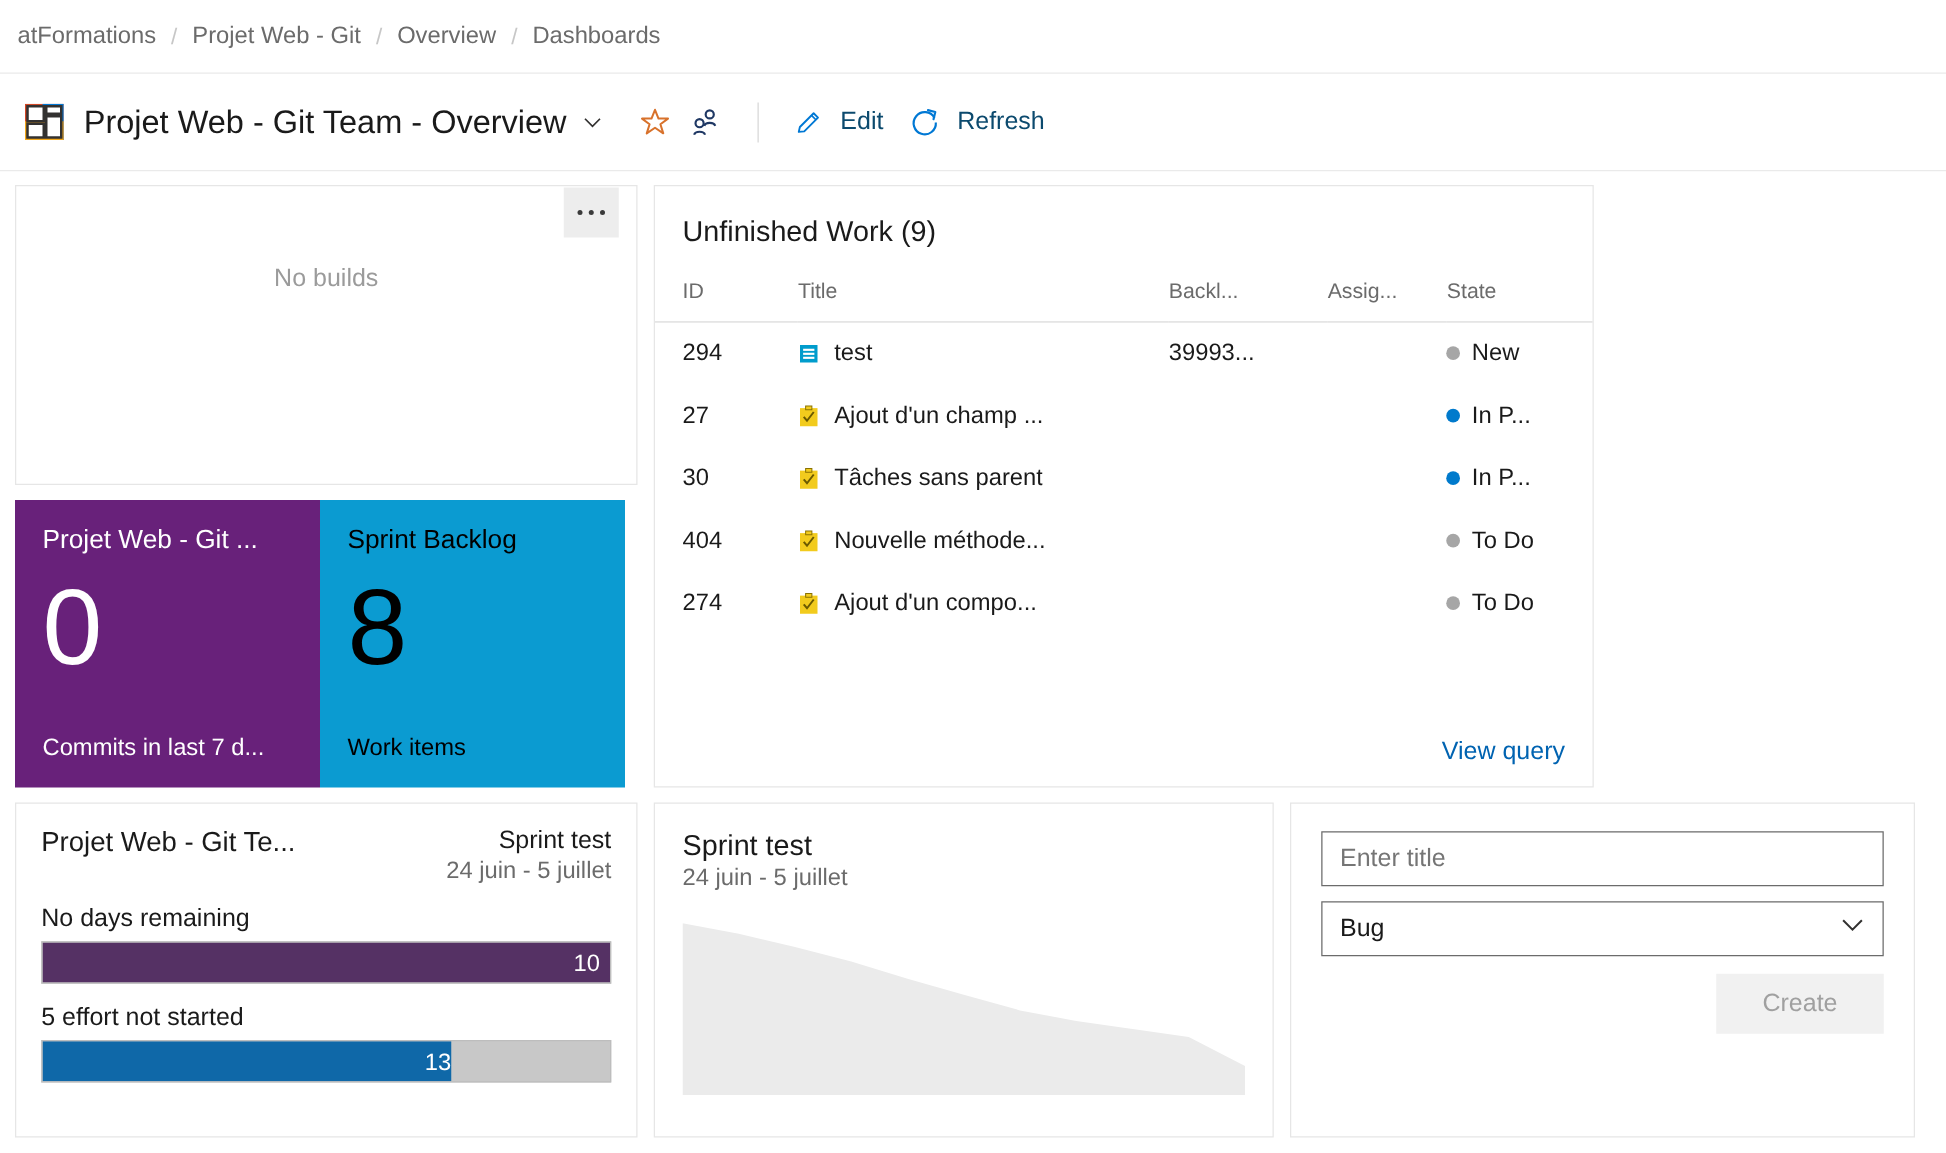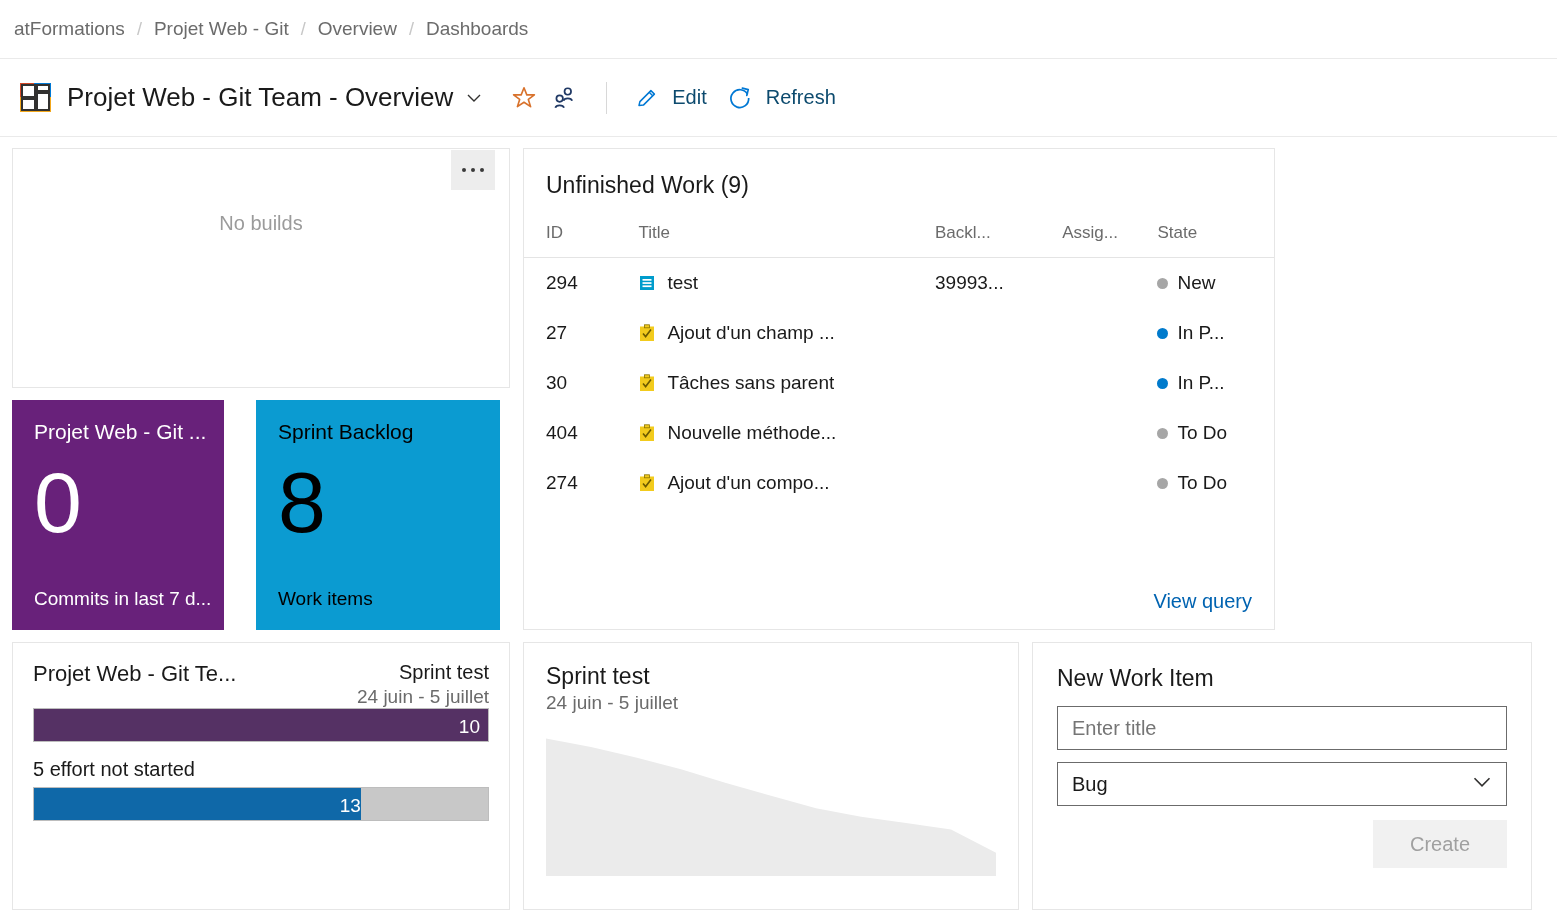--- a/index.html
+++ b/index.html
@@ -85,21 +85,21 @@
     position: absolute; top: 1px; right: 14px;
     width: 44px; height: 40px;
     background: #ededed;
     display: flex; align-items: center; justify-content: center;
     gap: 5px;
   }
   .ellipsis-btn i { width: 4px; height: 4px; background: #3a3a3a; border-radius: 50%; display: block; }
 
   
   .tile { position: absolute; padding: 20px 22px; overflow: hidden; }
-  #w-commits { left: 12px; top: 263px; width: 212px; height: 230px; background: #68217a; }
+  #w-commits { left: 12px; top: 263px; width: 244px; height: 230px; background: #68217a; }
   #w-backlog { left: 256px; top: 263px; width: 244px; height: 230px; background: #0b9bd1; }
   .tile-head { font-size: 21px; font-weight: 400; white-space: nowrap; }
   .tile-num { font-size: 86px; line-height: 0.95; margin-top: 18px; font-weight: 300; }
   .tile-foot { font-size: 19px; position: absolute; bottom: 20px; left: 22px; white-space: nowrap; }
   #w-commits .tile-head, #w-commits .tile-num, #w-commits .tile-foot { color: #ffffff; }
   #w-backlog .tile-head, #w-backlog .tile-num, #w-backlog .tile-foot { color: #000000; }
 
   
   #w-query { left: 523px; top: 11px; width: 752px; height: 482px; }
   .q-title { font-size: 23px; padding: 23px 0 0 22px; color: #1a1a1a; }
@@ -363,20 +363,21 @@
 
   <div class="widget" id="w-sprint">
     <div class="sp-row">
       <div class="sp-team">Projet Web - Git Te...</div>
       <div class="sp-right">
         <div class="sp-name">Sprint test</div>
         <div class="sp-dates">24 juin - 5 juillet</div>
       </div>
     </div>
 
+    <div class="sp-label">No days remaining</div>
     <div class="bar-outer">
       <div class="bar-fill" id="bar-days" style="width: 100%; background: rgb(85, 49, 100);"></div>
       <span class="bar-val">10</span>
     </div>
 
     <div class="sp-label">5 effort not started</div>
     <div class="bar-outer">
       <div class="bar-fill" id="bar-effort" style="width: 72%; background: rgb(15, 104, 168);"></div>
       <span class="bar-val" id="effort-val" style="right: 28%;">13</span>
     </div>
@@ -386,21 +387,20 @@
     <div class="bd-name">Sprint test</div>
     <div class="bd-dates">24 juin - 5 juillet</div>
     <div class="bd-chart">
       <svg id="burn-svg" width="450" height="148" viewBox="0 0 450 148" preserveAspectRatio="none">
         <path id="burn-area" d="M 0 148 L 0.0 10.6 L 45.0 19.0 L 90.0 29.6 L 135.0 41.2 L 180.0 55.0 L 225.0 67.7 L 270.0 80.3 L 315.0 88.8 L 360.0 95.1 L 405.0 101.5 L 450.0 124.7 L 450 148 Z" fill="#ebebeb"></path>
       </svg>
     </div>
   </div>
 
   <div class="widget" id="w-new">
-    <div class="nw-title">New Work Item</div>
     <input class="nw-input" placeholder="Enter title" style="">
     <div class="nw-select">
       <span>Bug</span>
       <span>
         <svg width="20" height="20" viewBox="0 0 16 16">
             <path d="M2 5 L8 11 L14 5" fill="none" stroke="#323130" stroke-width="1.3"></path>
           </svg>
       </span>
     </div>
     <div class="nw-foot">

